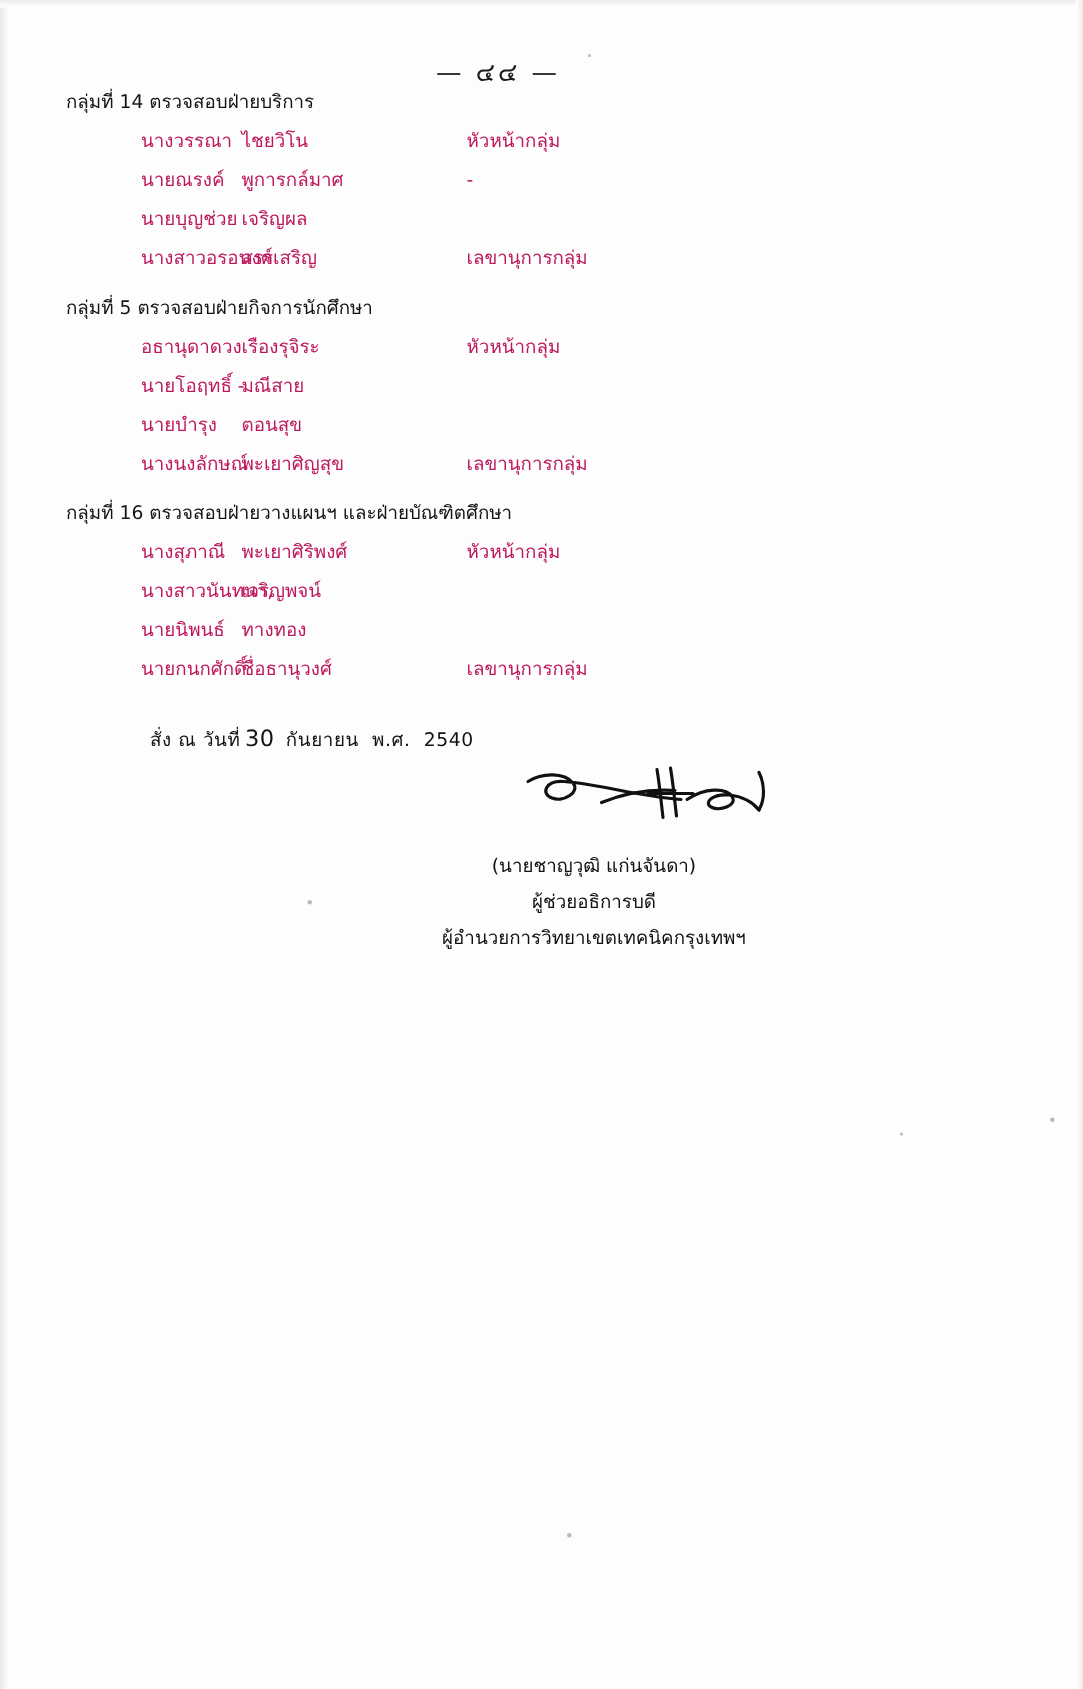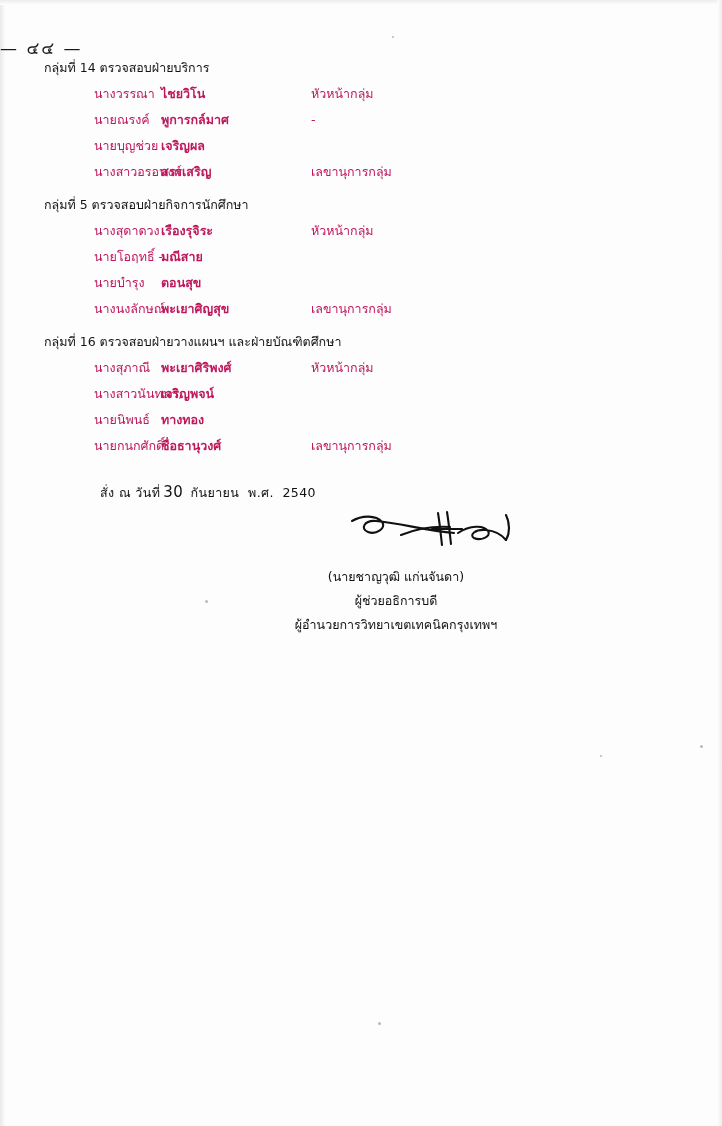--- a/index.html
+++ b/index.html
@@ -42,21 +42,21 @@
     position: absolute;
     background: #b9b9b9;
     border-radius: 50%;
   }
 
   .page-number {
     position: absolute;
     top: 34px;
     left: 0;
     width: 664px;
-    text-align: left;
+    text-align: center;
     font-size: 17px;
     letter-spacing: 2px;
     color: #1a1a1a;
   }
 
   .content {
     position: absolute;
     left: 16px;
     top: 58px;
     width: 722px;
@@ -85,21 +85,20 @@
   .c-name {
     width: 145px;
     padding-left: 78px;
     box-sizing: border-box;
     white-space: nowrap;
   }
   .c-surname {
     width: 150px;
     box-sizing: border-box;
     white-space: nowrap;
-    font-weight: bold;
   }
   .c-role {
     width: 220px;
     box-sizing: border-box;
     white-space: nowrap;
   }
 
   .date-line {
     margin-top: 24px;
     padding-left: 84px;
@@ -173,21 +172,21 @@
           <span class="c-surname">สรรเสริญ</span>
           <span class="c-role">เลขานุการกลุ่ม</span>
         </div>
       </div>
     </div>
 
     <div class="group">
       <div class="group-heading">กลุ่มที่ 5 ตรวจสอบฝ่ายกิจการนักศึกษา</div>
       <div class="rows">
         <div class="row">
-          <span class="c-name">นางสุดาดวง</span>
+          <span class="c-name">อธานุดาดวง</span>
           <span class="c-surname">เรืองรุจิระ</span>
           <span class="c-role">หัวหน้ากลุ่ม</span>
         </div>
         <div class="row">
           <span class="c-name">นายโอฤทธิ์ -</span>
           <span class="c-surname">มณีสาย</span>
           <span class="c-role"></span>
         </div>
         <div class="row">
           <span class="c-name">นายบำรุง</span>

